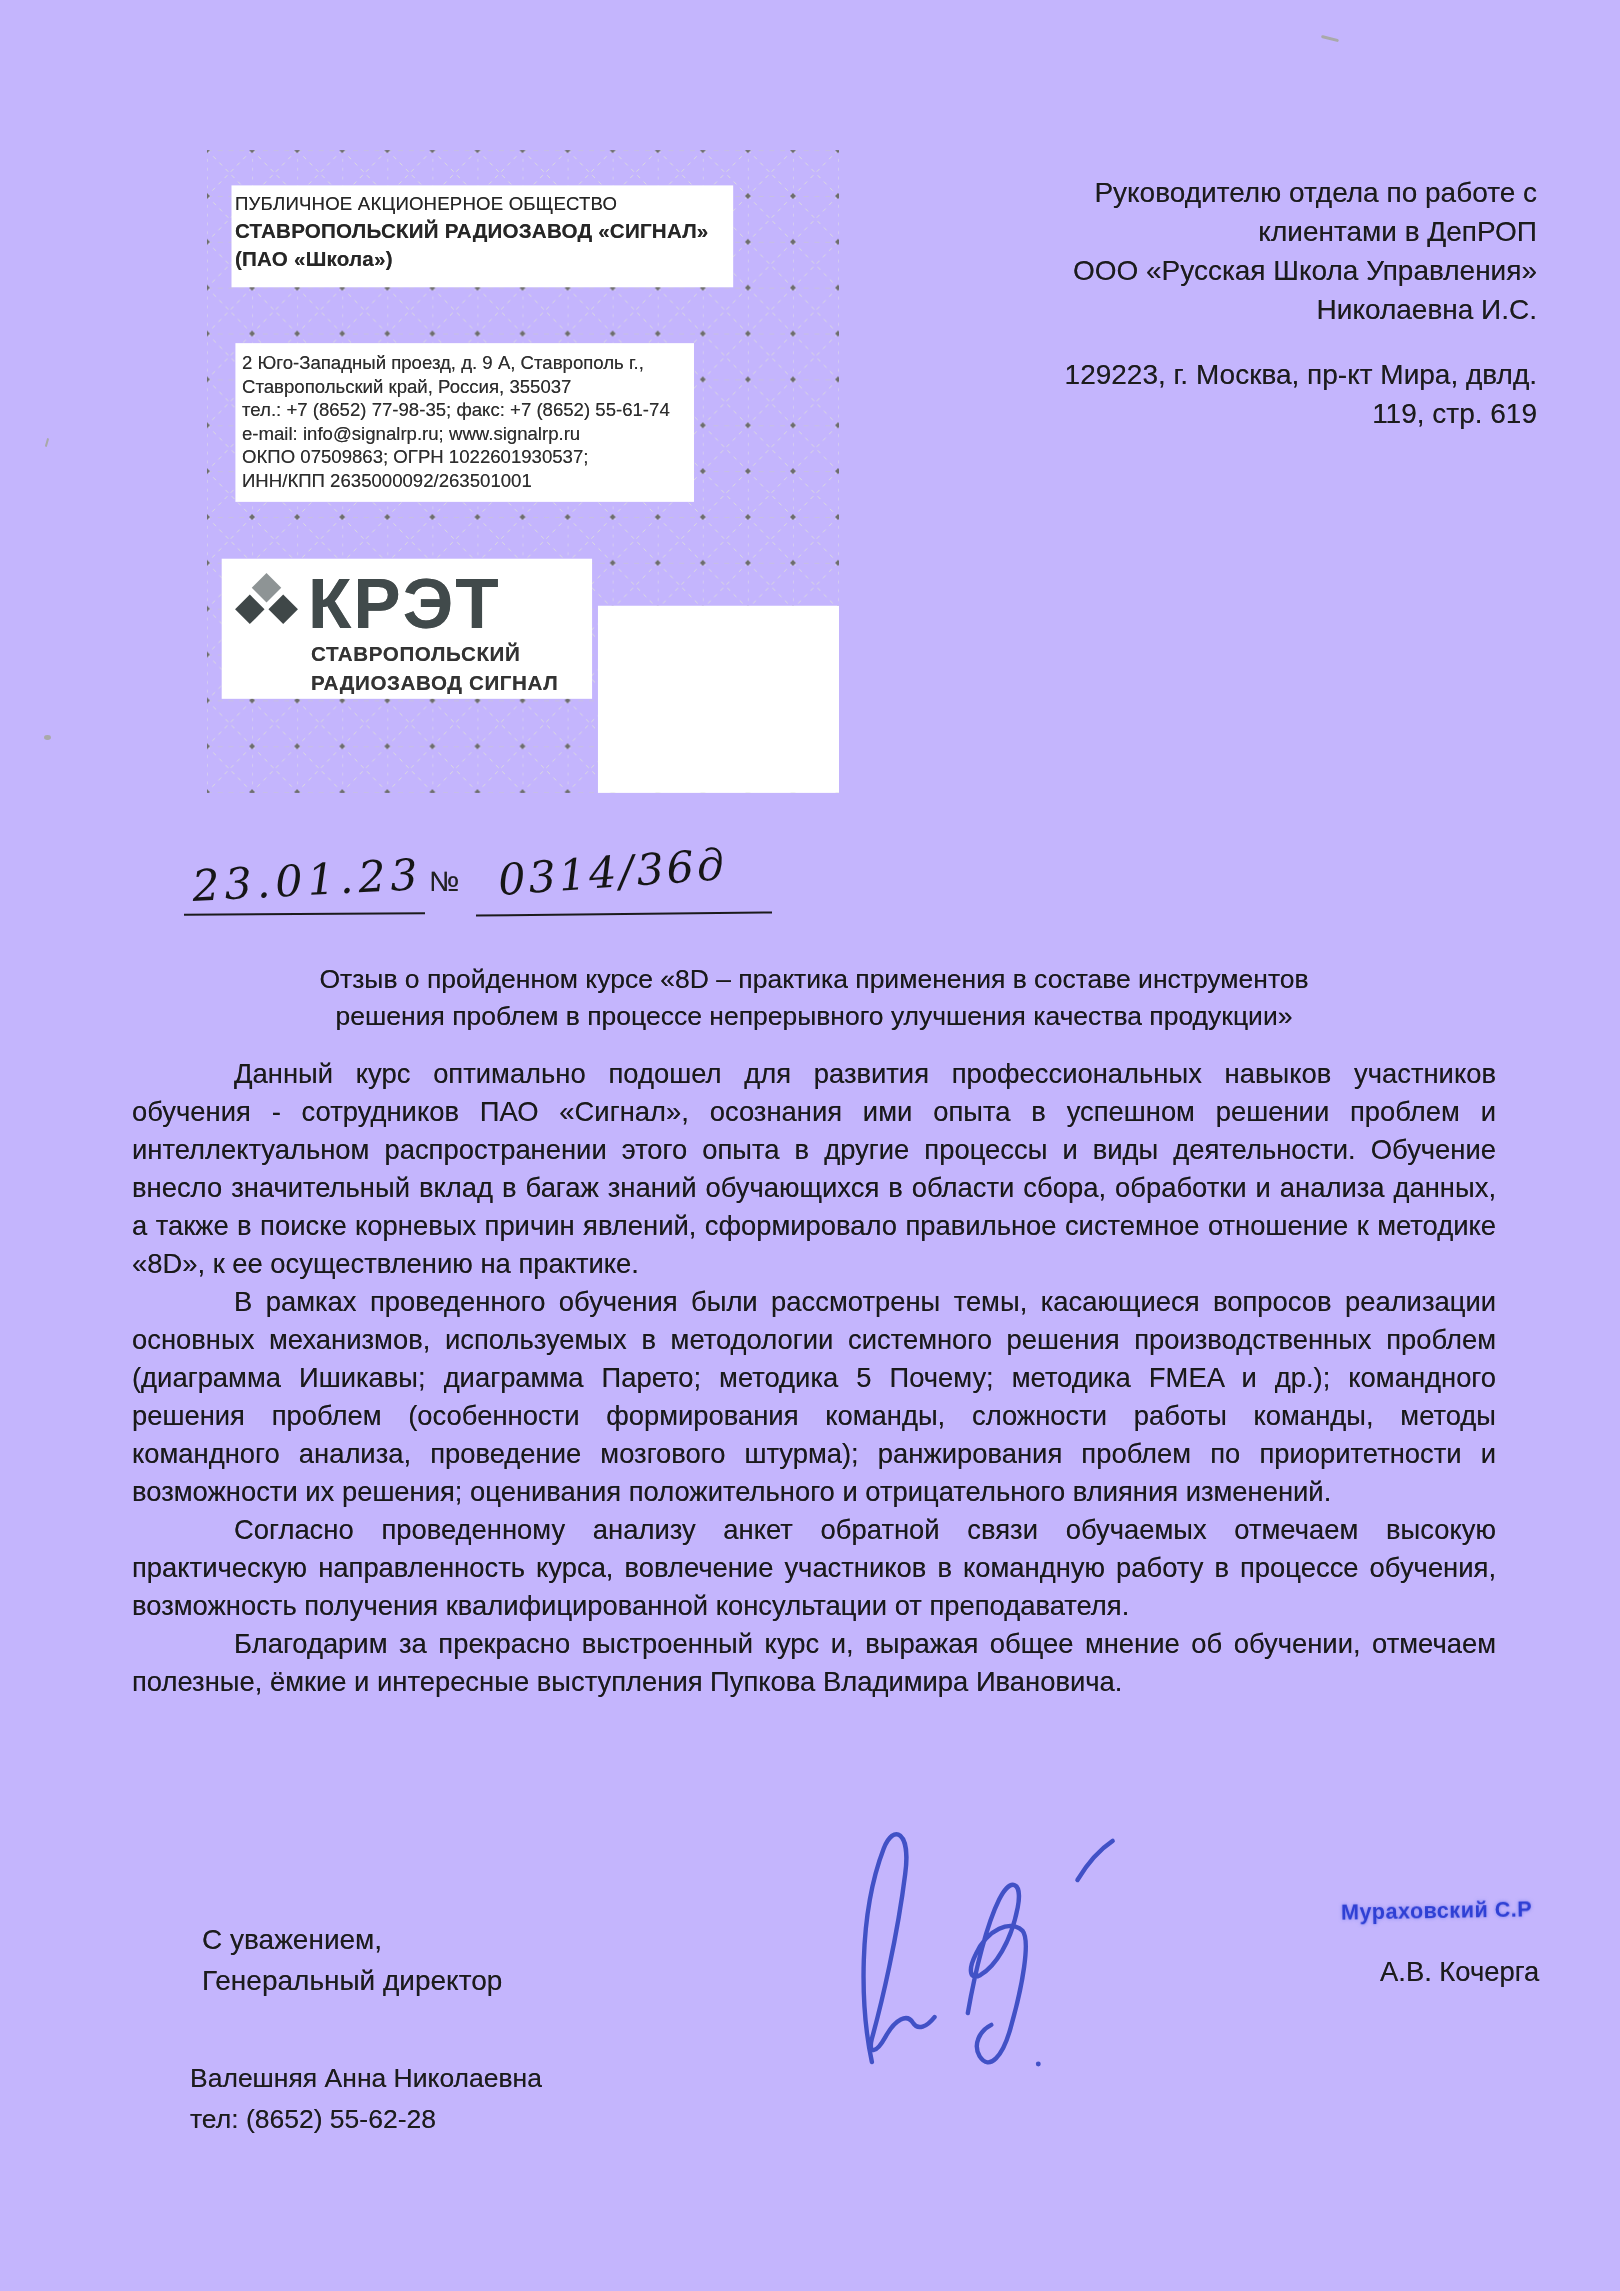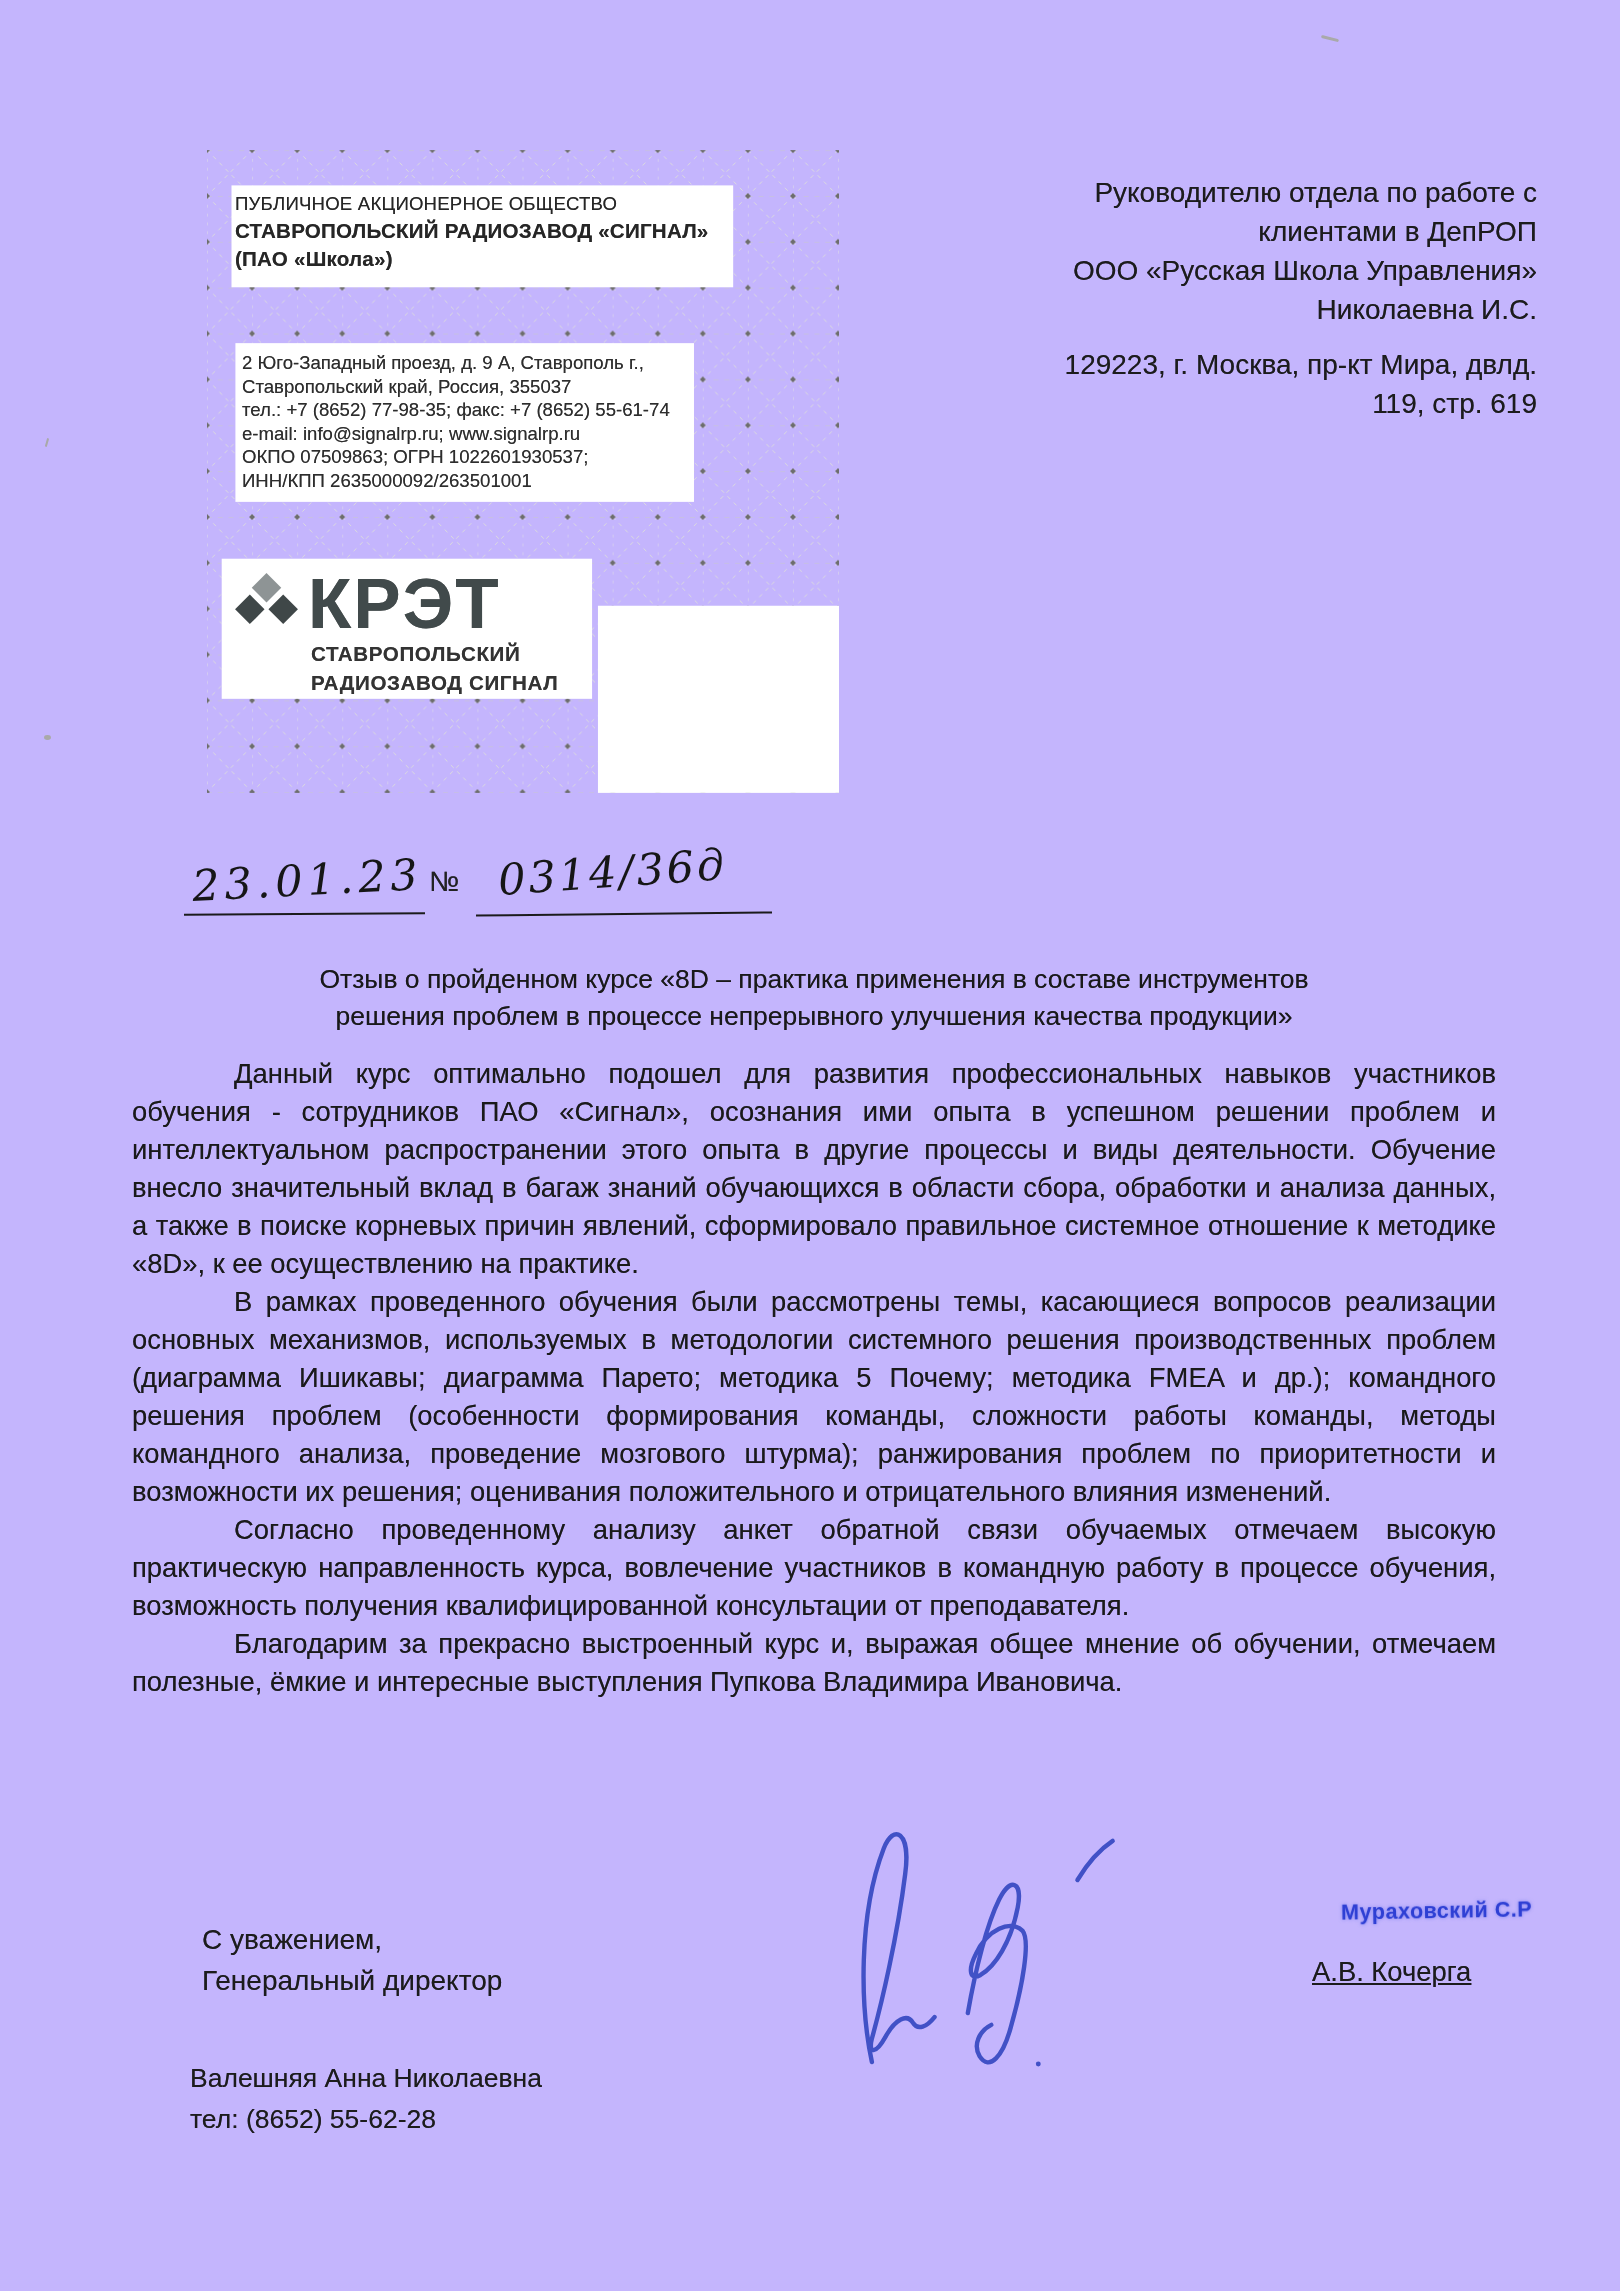--- a/index.html
+++ b/index.html
@@ -18,41 +18,41 @@
   .company .l2,.company .l3{font-size:20.6px; font-weight:bold;}
 
   .lh-address{left:242px; top:351px; font-size:18.6px; line-height:23.5px; color:#2d2d2d;}
 
   
   .kret-word{left:308px; top:568px; font-size:71px; font-weight:bold; letter-spacing:2px; color:#414a4b; line-height:1;}
   .kret-sub{left:311px; top:639px; font-size:20.6px; font-weight:bold; line-height:29px; letter-spacing:0.6px; color:#333333;}
 
   
   .recipient{left:949px; top:173px; font-size:28px; line-height:39px; color:#1c1c1c; width:588px;text-align:right;}
-  .recipient .addr{margin-top:16px;}
+  .recipient .addr{margin-top:26px;}
 
   
   .hand{font-family:"DejaVu Serif", serif; font-style:italic; color:#161616;}
   .hand-date{left:192px; top:855px; font-size:43px; letter-spacing:4.9px; transform:rotate(-3deg);}
   .no-sign{left:429px; top:866px; font-size:28px; color:#222;}
   .hand-no{left:498px; top:847px; font-size:43px; letter-spacing:2.9px; transform:rotate(-4deg);}
   .uline{height:0; border-top:2.5px solid #1b1b1b;}
   .uline1{left:184px; top:913px; width:241px; transform:rotate(-0.4deg);}
   .uline2{left:476px; top:913px; width:296px; transform:rotate(-0.6deg);}
 
   
   .title{left:132px; top:961px; width:1364px; text-align:center; font-size:26.5px; line-height:37px; color:#191919;}
   .body-text{left:132px; top:1055px; width:1364px; font-size:27.4px; line-height:38px; text-align:justify; color:#1a1a1a;}
   .body-text p{margin:0; text-indent:102px;}
 
   
   .closing{left:170px; top:1919px; font-size:28px; line-height:41px; color:#1c1c1c;margin-left:32px;}
   .stamp{left:1341px; top:1898px; font-size:21.6px; font-weight:bold; letter-spacing:0.5px;
          color:#2e3fd4; filter:blur(0.5px); text-shadow:0 0 3.9px rgba(66,88,226,.55); transform:rotate(-1deg);}
-  .signer{left:1312px; top:1956px; font-size:27.4px; color:#1c1c1c;text-decoration:underline;}
+  .signer{left:1380px; top:1956px; font-size:27.4px; color:#1c1c1c;}
   .contact{left:190px; top:2058px; font-size:26.5px; line-height:41px; color:#1c1c1c;}
 
   .artifact{background:#a9a9a9; border-radius:2px;}
 </style>
 </head>
 <body>
 
 <div class="page">
 
   <div class="abs" style="left:207px; top:150px;">

